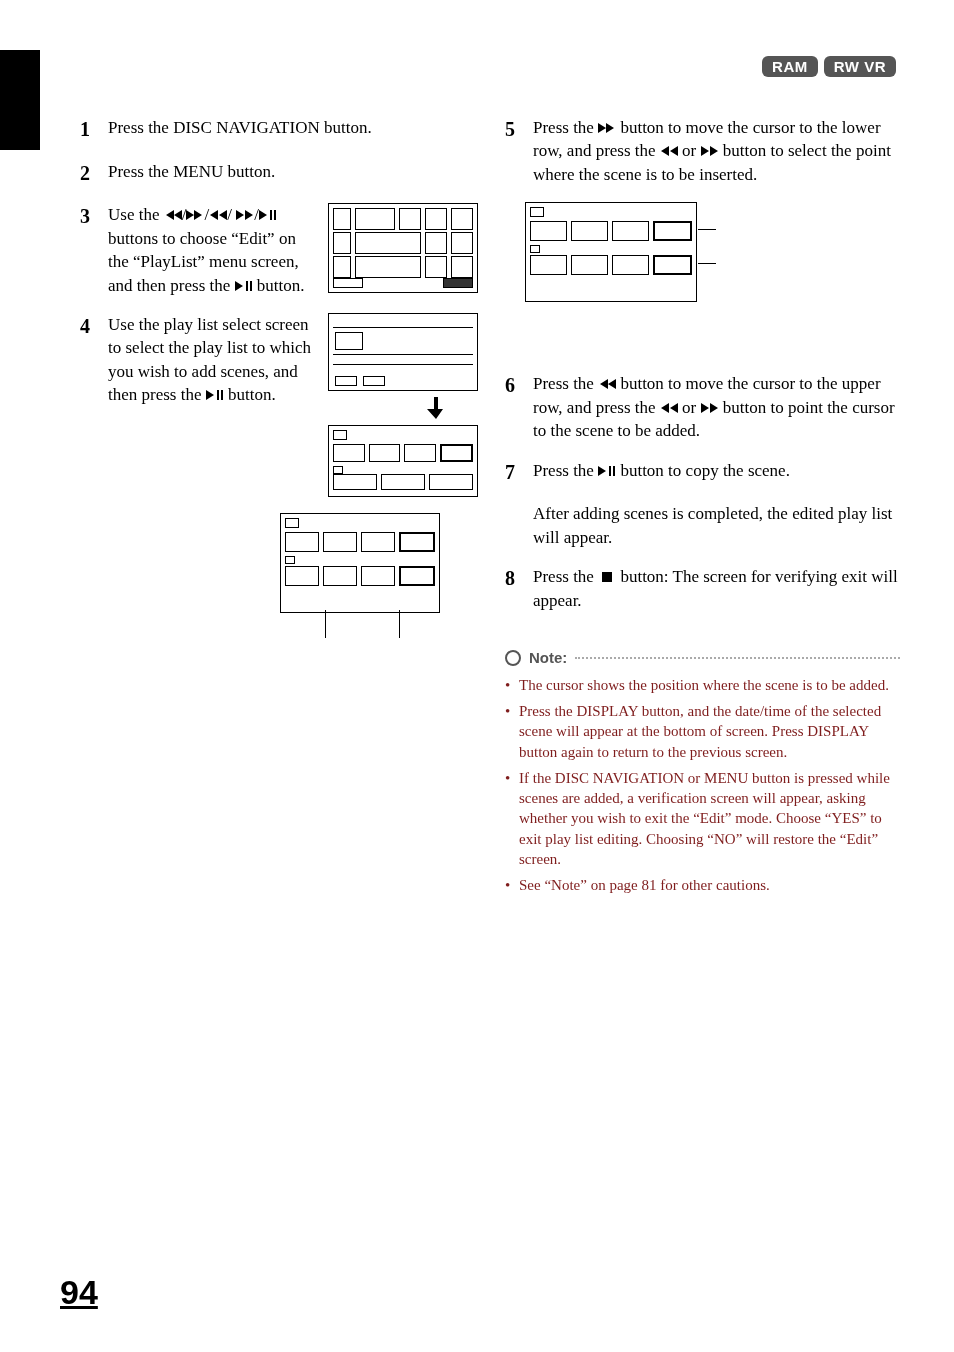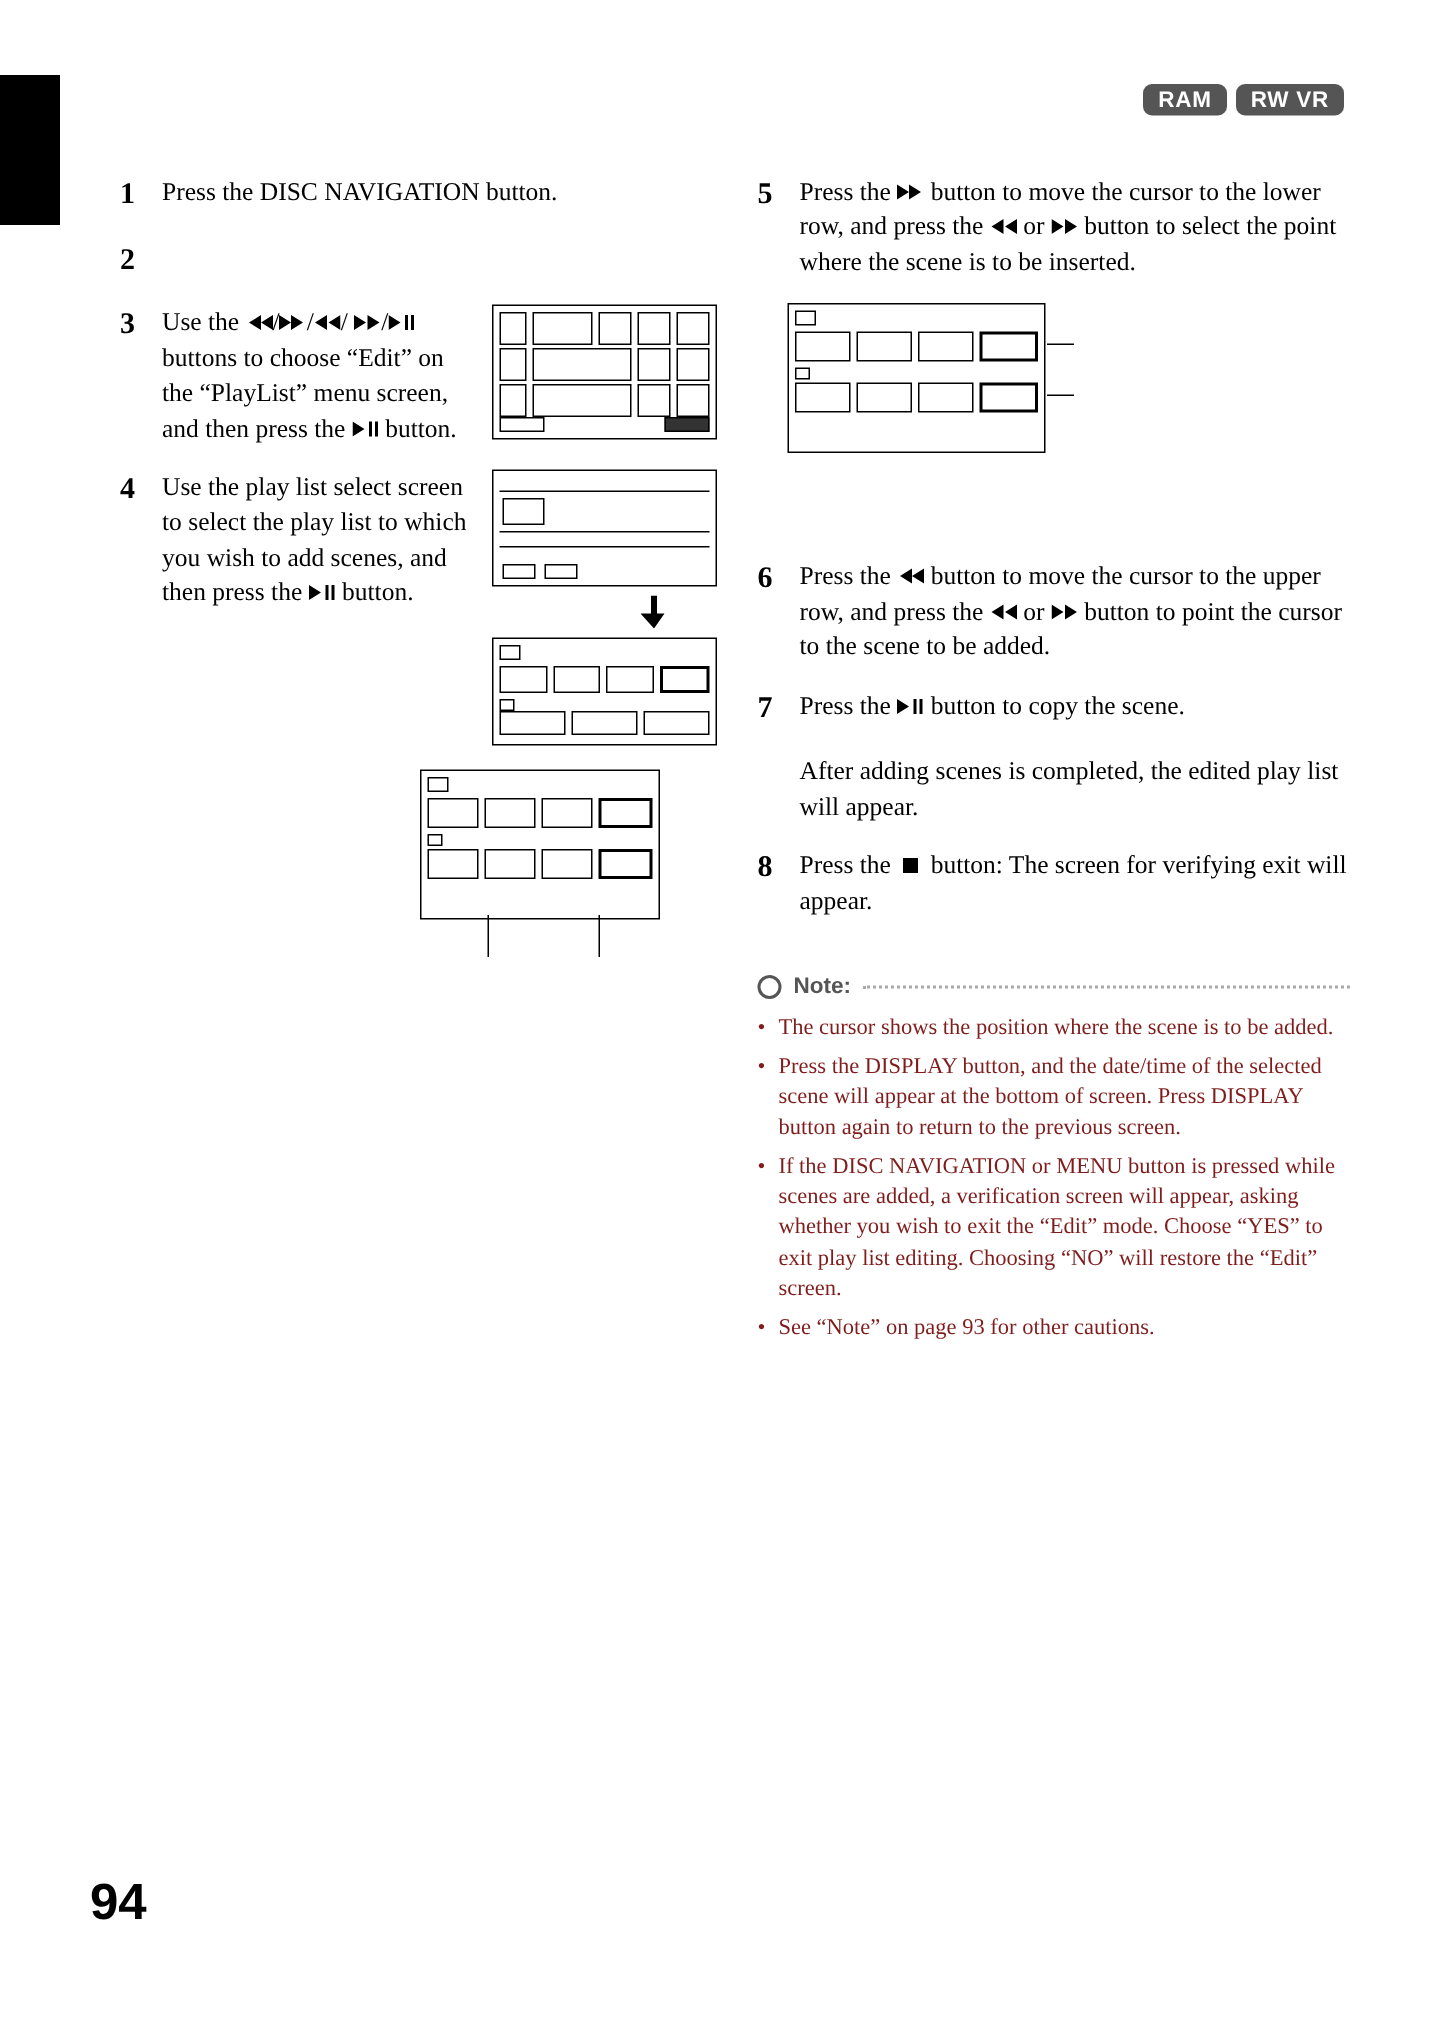--- a/index.html
+++ b/index.html
@@ -41,21 +41,21 @@
   .cursor-ptr.bottom { bottom: -26px; }
 
   .note { margin-top: 28px; }
   .note-hd { display: flex; align-items: center; gap: 8px; font-family: Helvetica, Arial, sans-serif; font-weight: 700; font-size: 15px; color: #555; margin-bottom: 6px; margin-top: 36px; }
   .note-hd::before { content: ""; width: 12px; height: 12px; border: 2px solid #555; border-radius: 50%; }
   .note-hd::after { content: ""; flex: 1; height: 0; border-top: 2px dotted #aaa; }
   .note ul { list-style: none; padding: 0; }
   .note li { position: relative; padding-left: 14px; font-size: 15px; line-height: 1.35; color: #7f1d1d; margin-bottom: 6px; }
   .note li::before { content: "•"; position: absolute; left: 0; top: 0; }
 
-  .pagenum { position: absolute; left: 60px; bottom: 64px; font-family: Helvetica, Arial, sans-serif; font-weight: 900; font-size: 34px; }
+  .pagenum { position: absolute; left: 60px; bottom: 40px; font-family: Helvetica, Arial, sans-serif; font-weight: 900; font-size: 34px; text-decoration: underline; }
 </style>
 </head>
 <body>
 
 <div class="page">
   <div class="black-tab"></div>
 
   <div class="badges">
     <div class="badge">RAM</div>
     <div class="badge">RW VR</div>
@@ -65,20 +65,21 @@
 
     <div class="col">
 
       <div class="step">
         <div class="stepnum">1</div>
         <div class="steptxt">Press the DISC NAVIGATION button.</div>
       </div>
 
       <div class="step">
         <div class="stepnum">2</div>
+        <div class="steptxt">Press the MENU button.</div>
       </div>
 
       <div class="step flexrow">
         <div class="stepnum">3</div>
         <div class="steptxt">
           <span>Use the </span>
           <span class="icon"><svg viewBox="0 0 18 12">
                 <path d="M1 1v10M10 1L2 6l8 5zM18 1l-8 5l8 5z" fill="#000"></path>
               </svg></span>/<span class="icon"><svg viewBox="0 0 18 12">
                 <path d="M17 1v10M8 1l8 5-8 5zM0 1l8 5-8 5z" fill="#000"></path>
@@ -272,20 +273,20 @@
           <span> button: The screen for verifying exit will appear.</span>
         </div>
       </div>
 
       <div class="note">
         <div class="note-hd">Note:</div>
         <ul>
           <li>The cursor shows the position where the scene is to be added.</li>
           <li>Press the DISPLAY button, and the date/time of the selected scene will appear at the bottom of screen. Press DISPLAY button again to return to the previous screen.</li>
           <li>If the DISC NAVIGATION or MENU button is pressed while scenes are added, a verification screen will appear, asking whether you wish to exit the “Edit” mode. Choose “YES” to exit play list editing. Choosing “NO” will restore the “Edit” screen.</li>
-          <li>See “Note” on page 93 for other cautions.</li>
+          <li>See “Note” on page 81 for other cautions.</li>
         </ul>
       </div>
     </div>
   </div>
 
   <div class="pagenum">94</div>
 </div>
 
 </body></html>

